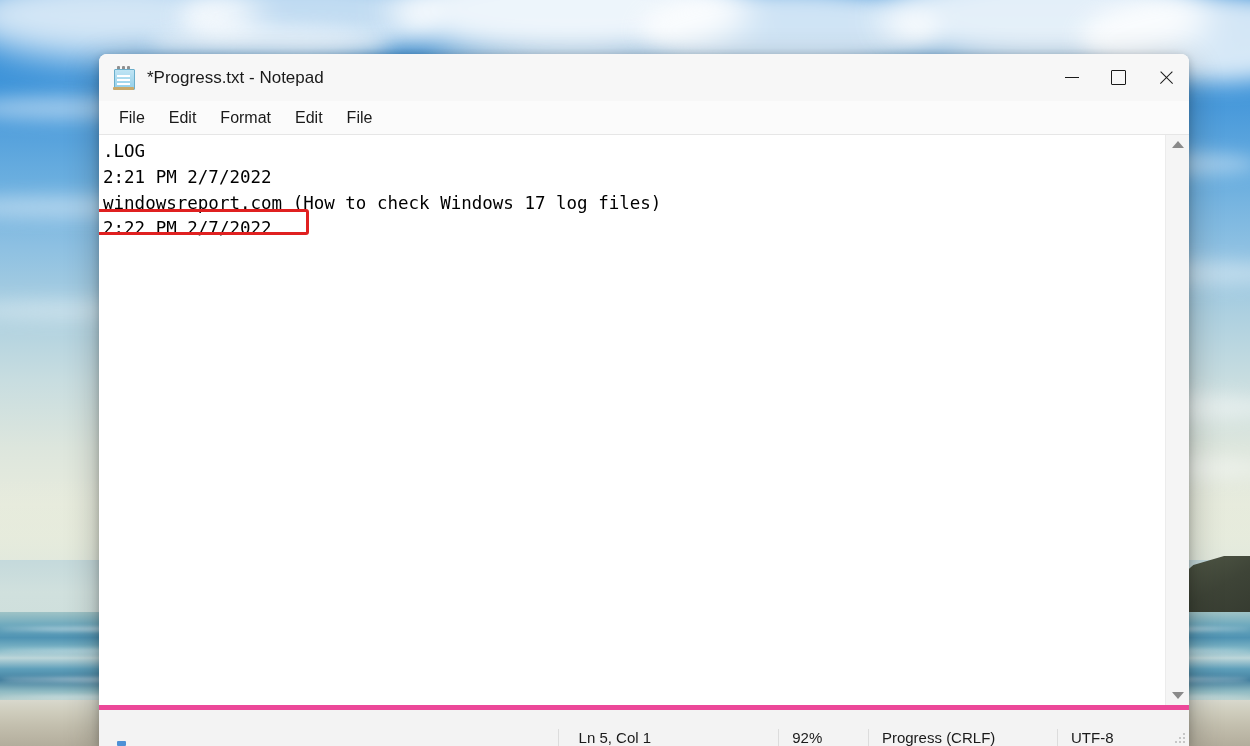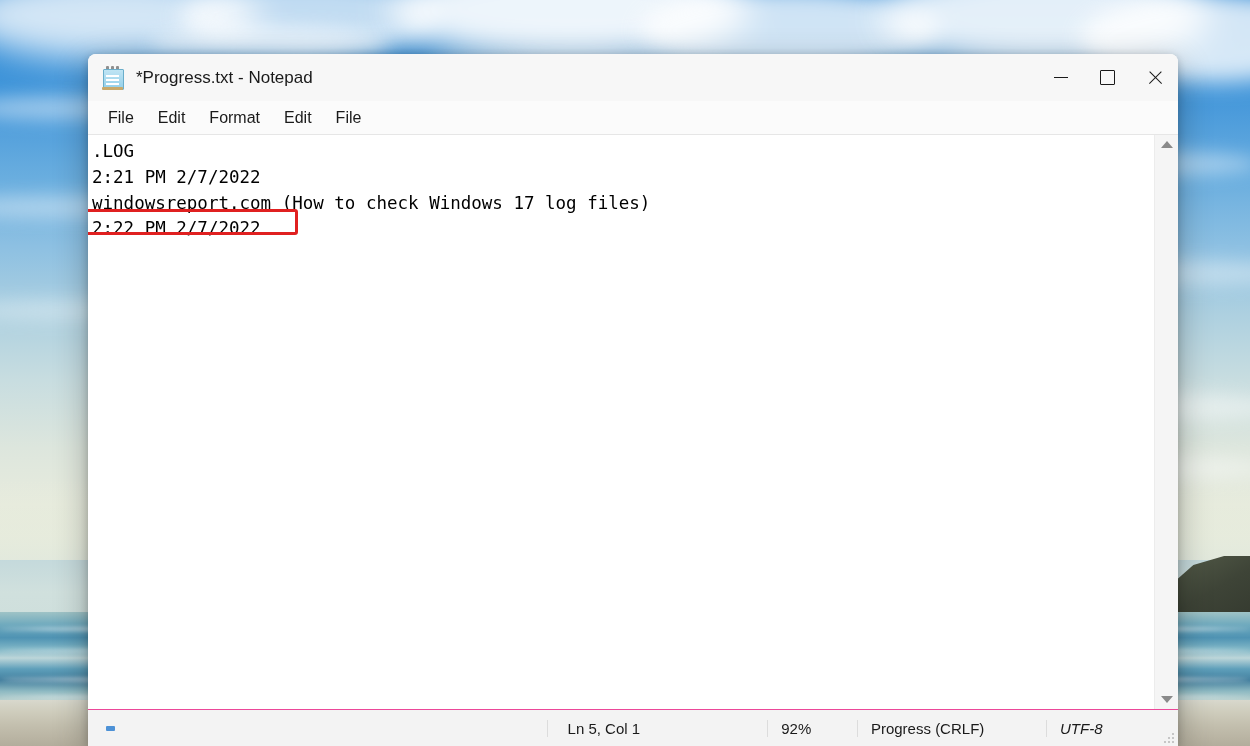--- a/index.html
+++ b/index.html
@@ -102,21 +102,21 @@
     width: 150px;
     height: 40px;
     background: linear-gradient(180deg, #4a5142 0%, #353a2e 100%);
     clip-path: polygon(100% 0%, 100% 100%, 0% 100%, 16% 42%, 58% 6%);
     opacity: .9;
   }
 
   
   #notepad-window {
     position: absolute;
-    left: 88px;
+    left: 99px;
     top: 54px;
     width: 1090px;
     height: 692px;
     background: #ffffff;
     border-top-left-radius: 8px;
     border-top-right-radius: 8px;
     box-shadow: 0 10px 34px rgba(0,0,0,0.30), 0 2px 8px rgba(0,0,0,0.20);
     overflow: hidden;
     display: flex;
     flex-direction: column;
@@ -294,23 +294,23 @@
     border-right: 6px solid transparent;
     cursor: default;
   }
   .scroll-arrow.up { border-bottom: 7px solid #8a8a8a; }
   .scroll-arrow.down { border-top: 7px solid #8a8a8a; }
 
   
   .statusbar {
     height: 36px;
     background: #f3f3f3;
-    border-top: 1px solid #ec4899;
-    display: flex;
-    align-items: center;
+    border-top: 5px solid #ec4899;
+    display: flex;
+    align-items: flex-end;
     flex: 0 0 auto;
     position: relative;
   }
   .status-spacer {
     width: 448px;
     display: flex;
     align-items: center;
     padding-left: 18px;
   }
   .status-dot {
@@ -323,21 +323,21 @@
     display: flex;
     align-items: center;
     border-left: 1px solid #dcdcdc;
     font-size: 15px;
     color: #1a1a1a;
     white-space: nowrap;
   }
   .status-cell.pos   { width: 203px; padding-left: 20px; }
   .status-cell.zoom  { width: 77px;  padding-left: 13px; }
   .status-cell.eol   { width: 178px; padding-left: 13px; }
-  .status-cell.enc   { width: 120px; padding-left: 13px; font-style: italic; }
+  .status-cell.enc   { width: 120px; padding-left: 13px; }
 
   .resize-grip {
     position: absolute;
     right: 4px; bottom: 3px;
     width: 13px; height: 13px;
     opacity: .5;
   }
   .resize-grip i {
     position: absolute;
     width: 2px; height: 2px;

